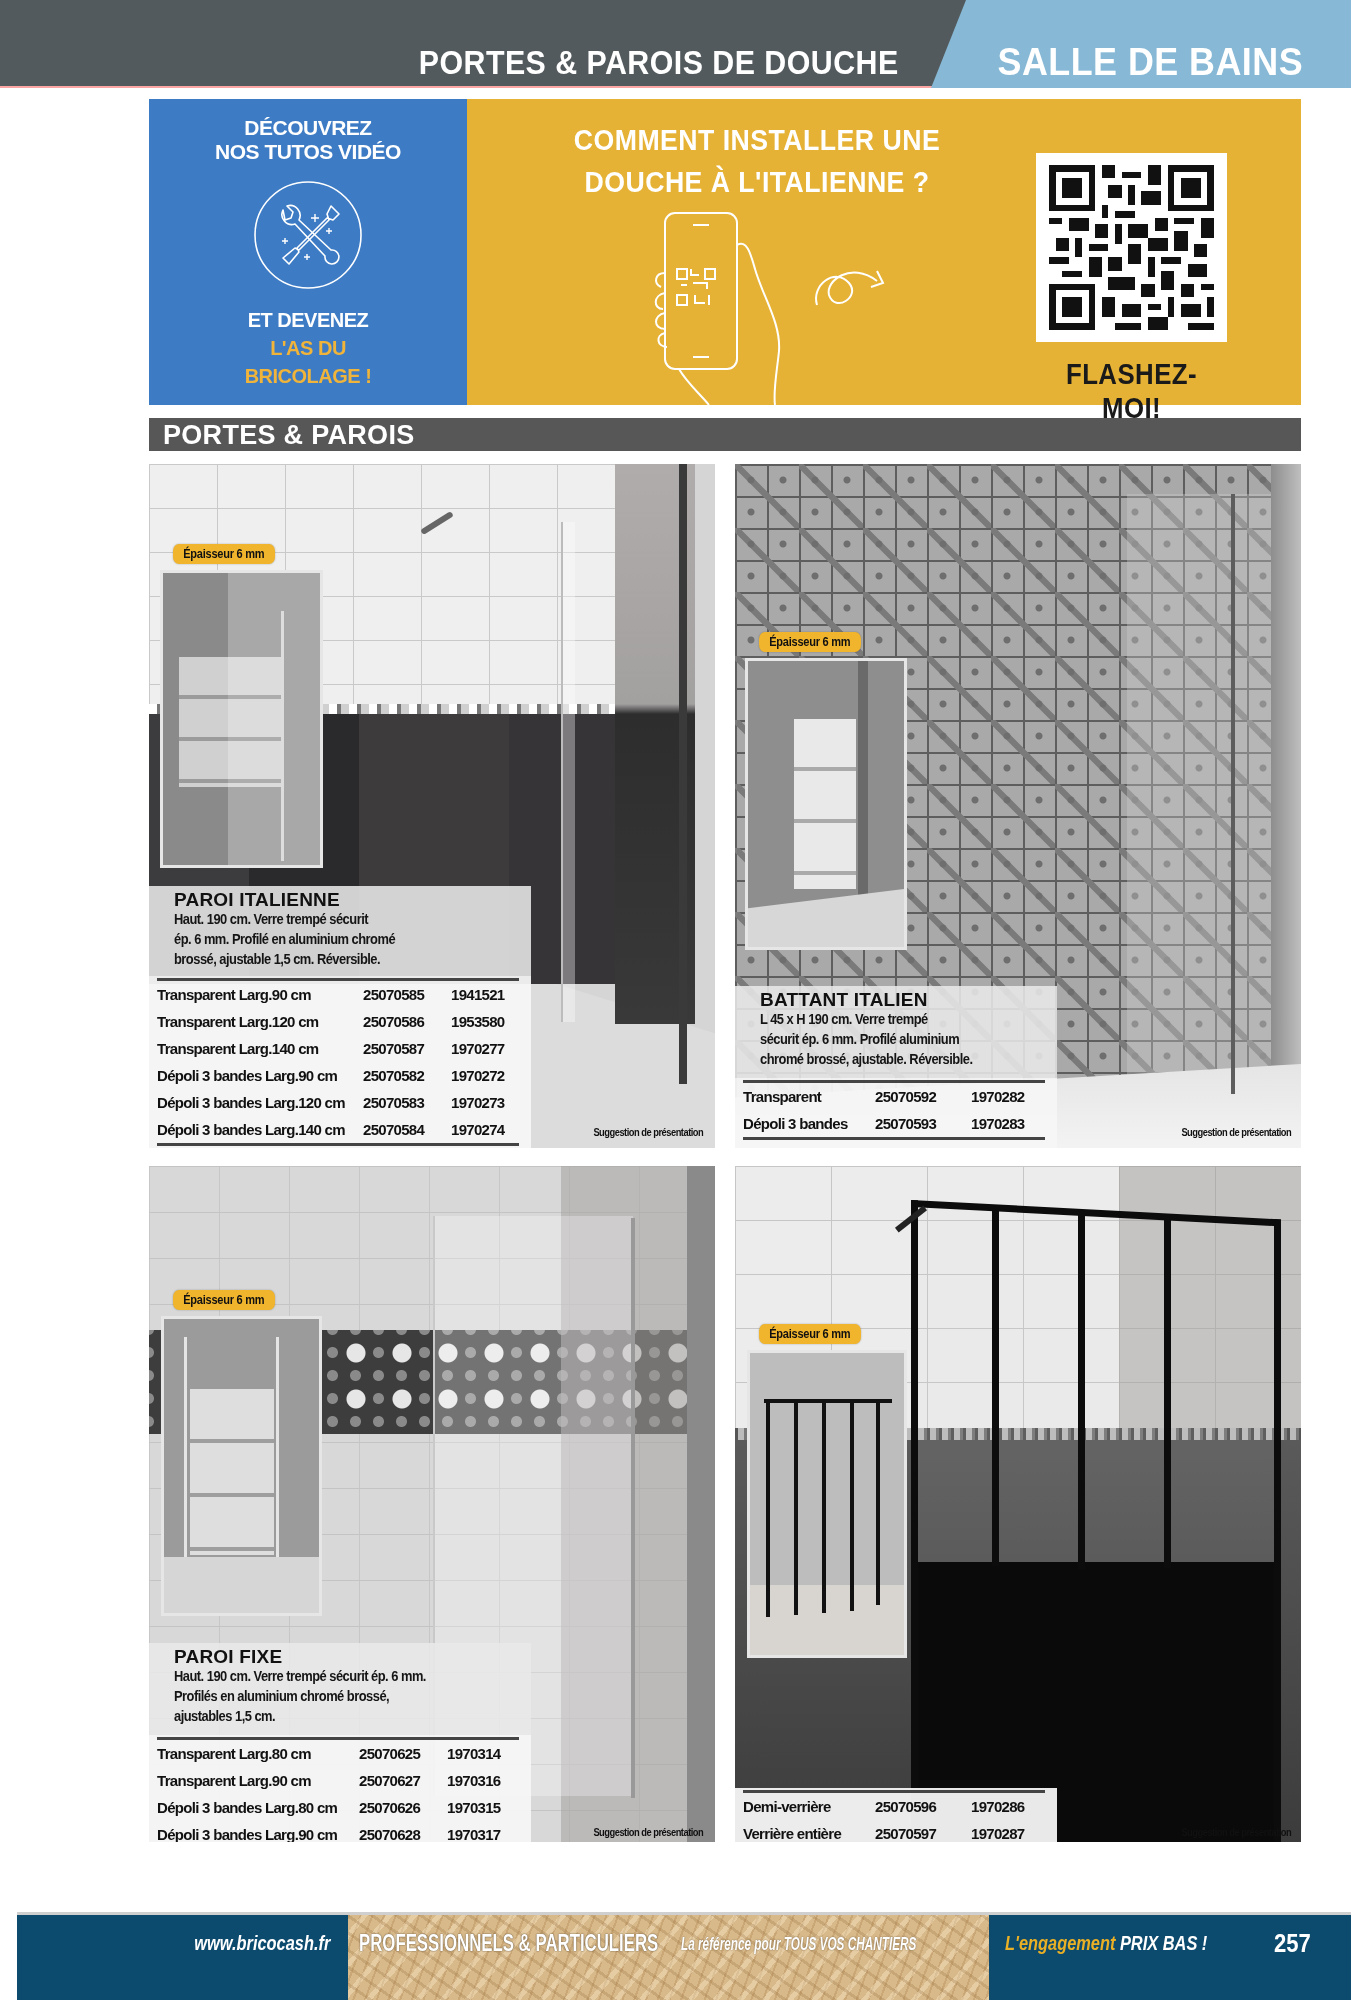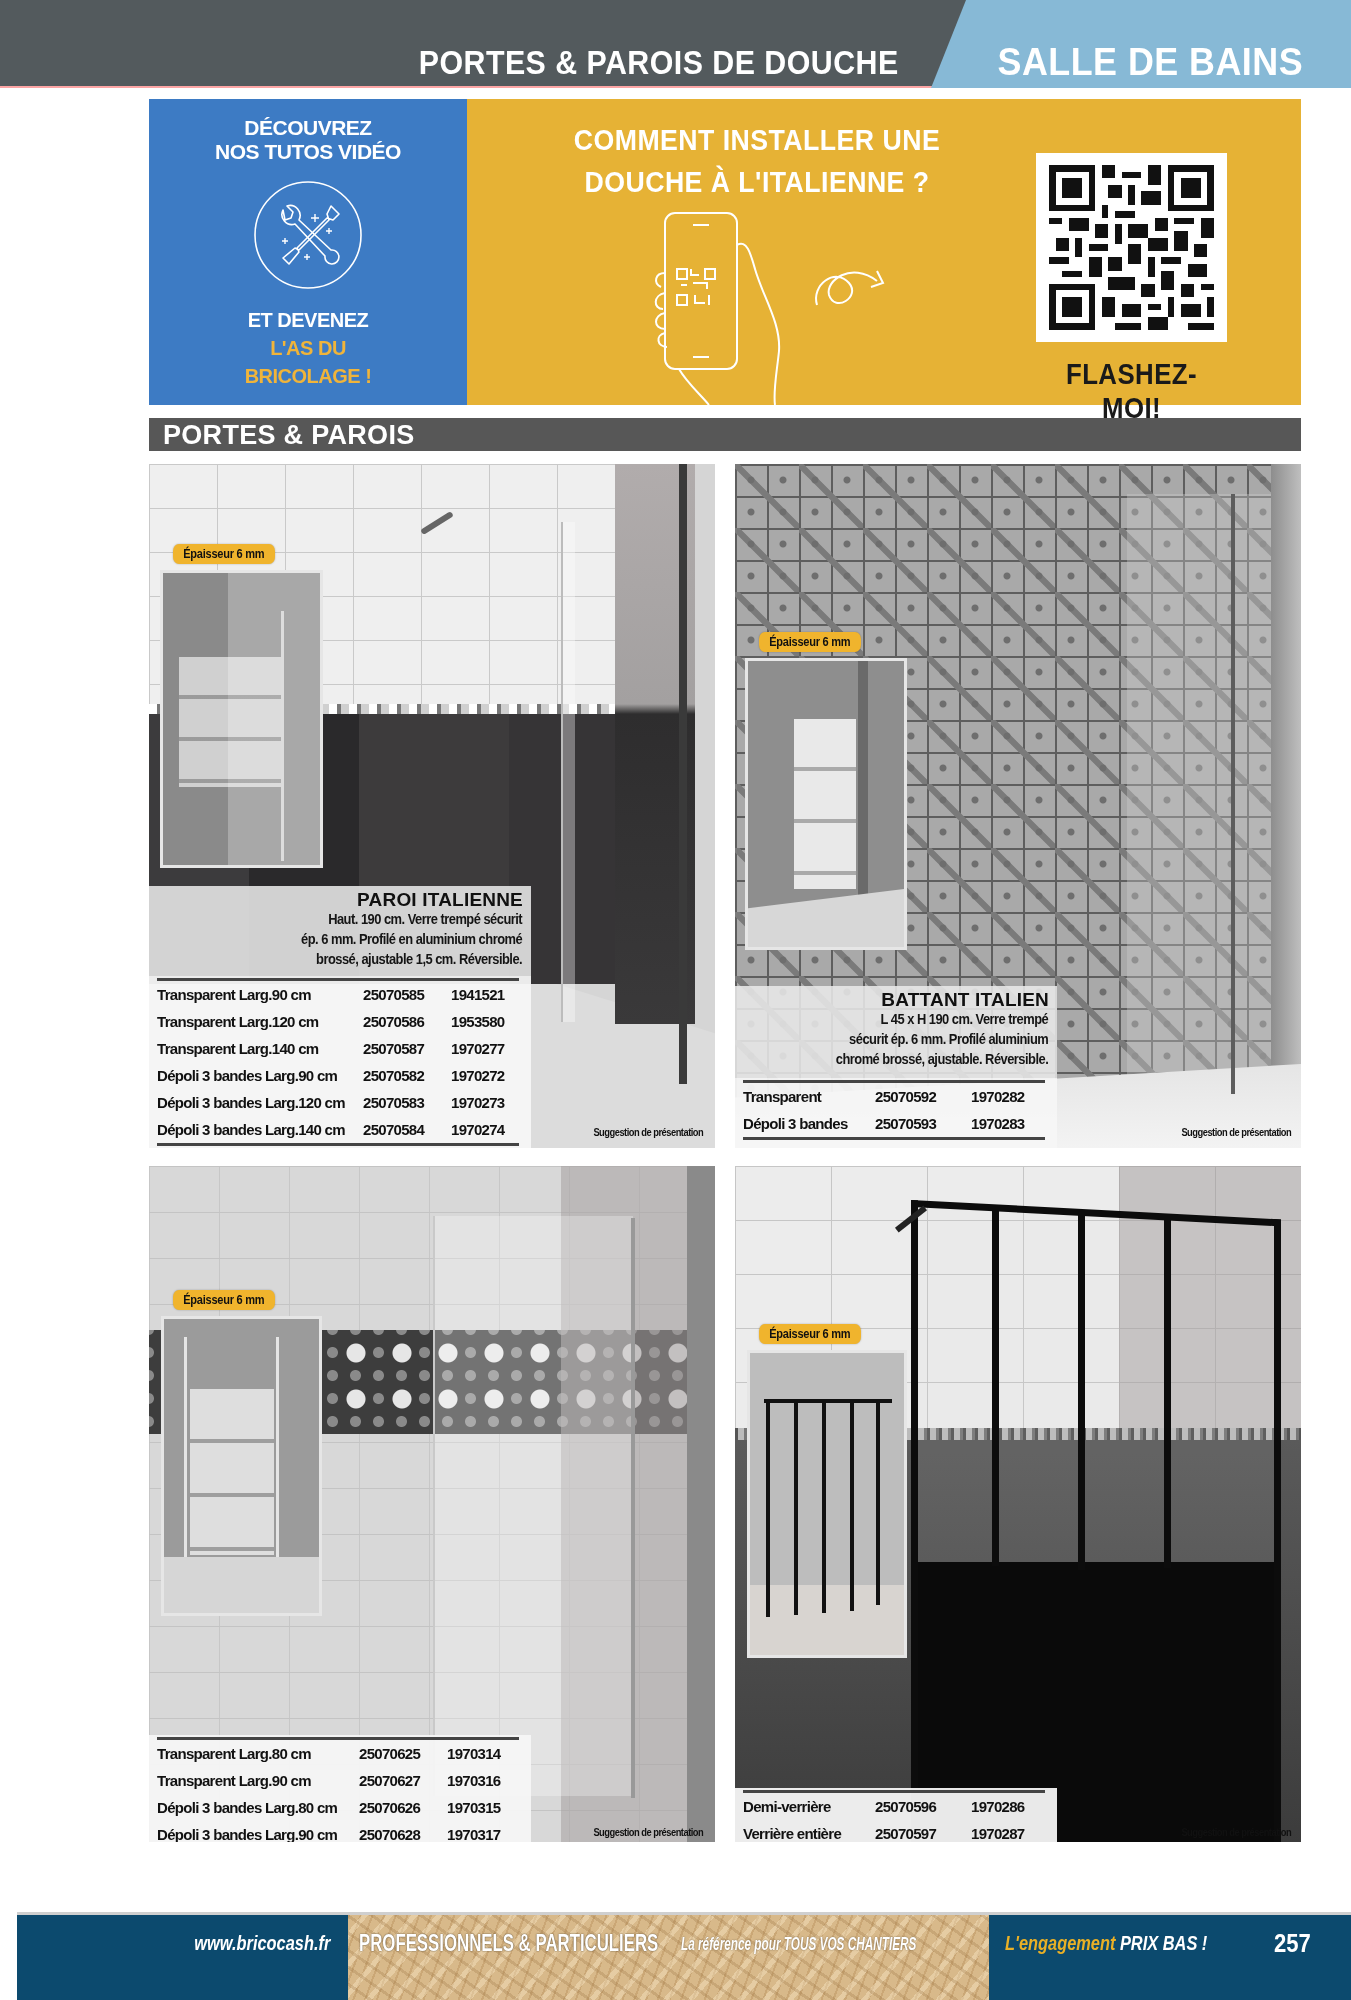--- a/index.html
+++ b/index.html
@@ -34,21 +34,21 @@
   .panel { position: absolute; overflow: hidden; background: #d5d5d5; }
   .p1 { left: 149px; top: 464px; width: 566px; height: 684px; }
   .p2 { left: 735px; top: 464px; width: 566px; height: 684px; }
   .p3 { left: 149px; top: 1166px; width: 566px; height: 676px; }
   .p4 { left: 735px; top: 1166px; width: 566px; height: 676px; }
 
   .scene { position: absolute; inset: 0; }
   .badge { position: absolute; height: 20px; padding: 0 12px; background: #f0b42d; border-radius: 7px; font-size: 13px; font-weight: bold; color: #111; line-height: 20px; white-space: nowrap; letter-spacing: -0.3px; transform: scaleX(0.85); transform-origin: left; box-shadow: 0 0 2px rgba(0,0,0,0.3); }
   .thumb { position: absolute; border: 3px solid #e6e6e6; background: #9a9a9a; overflow: hidden; }
 
-  .info { position: absolute; background: rgba(232,232,232,0.88); padding: 4px 8px 0 10px; text-align: right; }
+  .info { position: absolute; background: rgba(232,232,232,0.88); padding: 4px 8px 0 25px; }
   .info-title { font-size: 19px; font-weight: bold; line-height: 19px; color: #111; letter-spacing: 0.2px; }
   .info-desc { font-size: 15px; font-weight: bold; line-height: 20px; color: #151515; letter-spacing: -0.6px; transform: scaleX(0.86); transform-origin: left; width: 116%; }
   .tbl { position: absolute; background: rgba(245,245,245,0.95); padding: 2px 6px 4px 8px; }
   .tbl table { border-collapse: collapse; border-top: 3px solid #444; border-bottom: 3px solid #444; }
   .tbl td { font-size: 15px; font-weight: bold; line-height: 27px; color: #111; letter-spacing: -0.7px; white-space: nowrap; padding: 0; }
   .tbl tr:last-child td { border-bottom: 1px solid #666; }
   .suggest { position: absolute; font-size: 11px; font-weight: bold; color: #111; letter-spacing: -0.6px; transform: scaleX(0.85); transform-origin: right; white-space: nowrap; }
 
   
   .footer { position: absolute; left: 17px; top: 1912px; width: 1351px; height: 88px; background: #0c4a6e; border-top: 3px solid #cfcfcf; }
@@ -308,20 +308,26 @@
     <div style="position:absolute;left:482px;top:52px;width:4px;height:580px;background:#999;"></div>
   </div>
   <div class="badge" style="left:24px;top:124px;">Épaisseur 6 mm</div>
   <div class="thumb" style="left:12px;top:150px;width:161px;height:300px;">
     <div style="position:absolute;left:0;top:0;width:100%;height:100%;background:#9b9b9b;"></div>
     <div style="position:absolute;left:26px;top:70px;width:84px;height:166px;background:repeating-linear-gradient(180deg,#dedede 0 50px,#9e9e9e 50px 54px);"></div>
     <div style="position:absolute;left:20px;top:18px;width:3px;height:262px;background:#e5e5e5;"></div>
     <div style="position:absolute;left:112px;top:18px;width:3px;height:262px;background:#e5e5e5;"></div>
     <div style="position:absolute;left:0;top:238px;width:100%;height:62px;background:#d6d6d6;"></div>
   </div>
+  <div class="info" style="left:0;top:477px;width:382px;height:92px;">
+    <div class="info-title">PAROI FIXE</div>
+    <div class="info-desc">Haut. 190 cm. Verre trempé sécurit ép. 6 mm.</div>
+    <div class="info-desc">Profilés en aluminium chromé brossé,</div>
+    <div class="info-desc">ajustables 1,5 cm.</div>
+  </div>
   <div class="tbl" style="left:0;top:569px;width:382px;height:107px;">
     <table style="width:362px;">
       <tbody>
           <tr>
             <td style="width:202px;">Transparent Larg.80 cm</td>
             <td style="width:88px;margin-top:40px;">25070625</td>
             <td>1970314</td>
           </tr>
       <tr>
             <td>Transparent Larg.90 cm</td>

